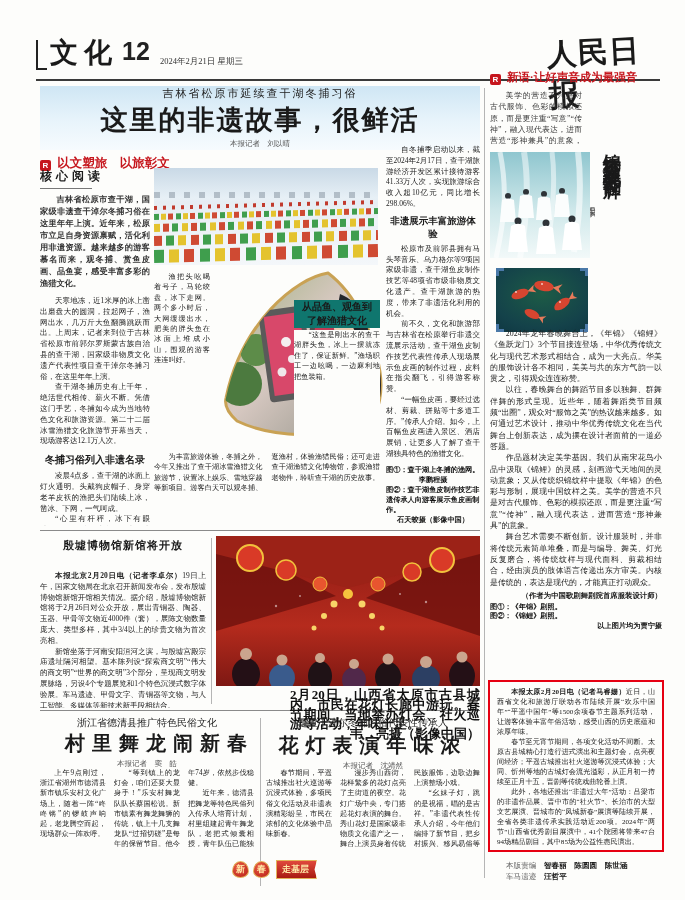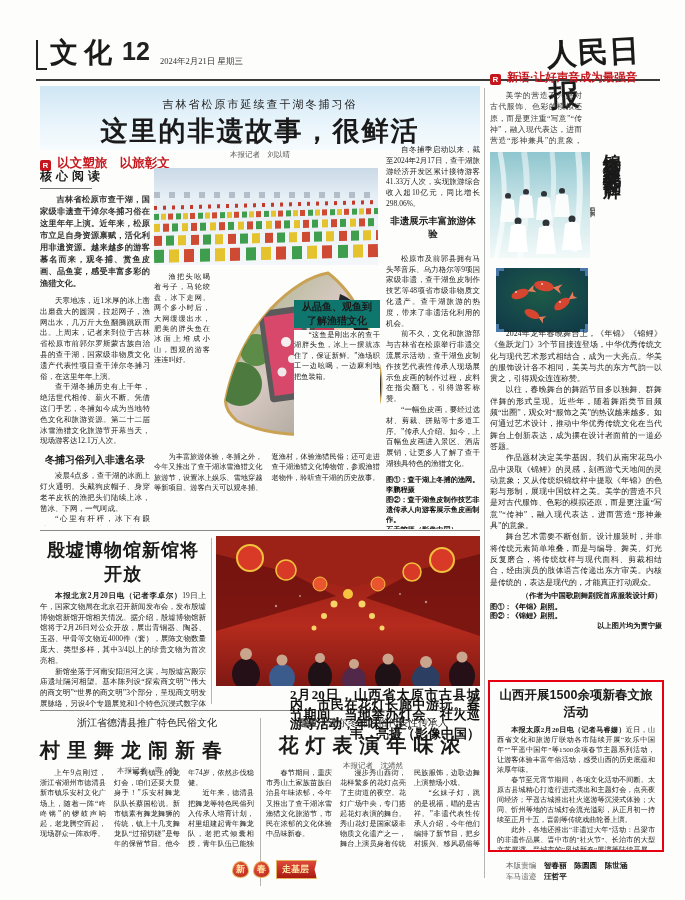--- a/index.html
+++ b/index.html
@@ -15,21 +15,21 @@
   .rule{background:#8a8a8a;}
   .vrule{background:#b5b5b5;}
   .red{color:#c6161d;}
   .mark{display:inline-block;width:11px;height:11px;background:#c6161d;color:#fff;
         font:bold 8px/11px "Liberation Sans",sans-serif;text-align:center;border-radius:2px;
         vertical-align:-1px;margin-right:3px;}
   .vtext{writing-mode:vertical-rl;}
   .clip{overflow:hidden;}
   .subhead{font-family:"Liberation Sans",sans-serif;font-weight:bold;text-align:center;text-indent:0;}
   .byline{color:#555;text-align:center;text-indent:0;}
-  .crefR{display:block;text-align:left;text-indent:0;}
+  .crefR{display:block;text-align:center;text-indent:0;}
   
   .row{position:absolute;left:0;right:0;transform:rotate(-1.5deg);}
   
   .bcirc{display:inline-block;width:15px;height:15px;border-radius:50% 50% 50% 50%/60% 60% 40% 40%;
          background:radial-gradient(circle at 35% 30%,#e85a42,#b81f17);color:#ffe9a8;
          font:bold 9px/15px "Liberation Sans",sans-serif;text-align:center;border:1px solid #e3b25a;}
   .bribbon{display:inline-block;background:linear-gradient(#e0483c,#a81b12);color:#ffe9a8;
          font:bold 9px/15px "Liberation Sans",sans-serif;padding:1px 7px 1px 5px;margin-left:2px;
          clip-path:polygon(0 0,100% 0,94% 50%,100% 100%,0 100%);border:1px solid #e3b25a;}
 </style>
@@ -39,21 +39,21 @@
 <div id="page">
 
   <div class="abs" style="left:36px;top:40px;width:9px;height:28px;border-left:2px solid #222;border-bottom:2px solid #222;"></div>
   <div class="abs" style="left:50px;top:34px;font-size:28px;font-weight:bold;letter-spacing:6px;">文化</div>
   <div class="abs sans" style="left:122px;top:37px;font-size:25px;font-weight:bold;color:#222;">12</div>
   <div class="abs" style="left:160px;top:56px;font-size:8.5px;color:#333;">2024年2月21日 星期三</div>
   <div class="abs" style="left:548px;top:32px;width:112px;font-size:30px;font-weight:bold;transform:rotate(-3deg);letter-spacing:1px;">人民日报</div>
   <div class="abs" style="left:36px;top:79px;width:624px;height:2px;background:#3a3a3a;"></div>
 
   <div class="abs" style="left:40px;top:86px;width:440px;height:64px;background:linear-gradient(180deg,#cfe6f4 0%,#e8f4fb 55%,#f6fbfe 100%);">
-    <div style="text-align:center;padding-top:11px;font-size:11px;letter-spacing:2px;color:#222;">吉林省松原市延续查干湖冬捕习俗</div>
+    <div style="text-align:center;padding-top:0;font-size:11px;letter-spacing:2px;color:#222;">吉林省松原市延续查干湖冬捕习俗</div>
     <div class="sans" style="text-align:center;font-size:27px;font-weight:bold;letter-spacing:2px;margin-top:1px;">这里的非遗故事，很鲜活</div>
     <div style="text-align:center;font-size:7.5px;color:#555;margin-top:1px;">本报记者　刘以晴</div>
   </div>
   <div class="abs" style="left:40px;top:155px;font-size:12.5px;font-weight:bold;">
     <span class="mark">R</span>
     <span class="red sans">以文塑旅　以旅彰文</span>
   </div>
 
   <div class="abs clip" style="left:40px;top:168px;width:110px;height:358px;">
     <div style="font-size:12px;font-weight:bold;letter-spacing:4px;">核心阅读</div>
@@ -118,40 +118,40 @@
   <div class="abs clip just" style="left:294px;top:330px;width:86px;height:112px;font-size:7.2px;line-height:10.4px;background:#fdfdfb;">
     <p>“这鱼是刚出水的查干湖胖头鱼，冰上一摆就冻住了，保证新鲜。”渔场职工一边吆喝，一边麻利地把鱼装箱。</p>
   </div>
 
   <div class="abs clip just" style="left:154px;top:452px;width:226px;height:74px;font-size:7.2px;line-height:10.4px;column-count:2;column-gap:9px;">
     <p>为丰富旅游体验，冬捕之外，今年又推出了查干湖冰雪渔猎文化旅游节，设置冰上娱乐、雪地穿越等新项目。游客白天可以观冬捕、逛渔村，体验渔猎民俗；还可走进查干湖渔猎文化博物馆，参观渔猎老物件，聆听查干湖的历史故事。</p>
   </div>
 
   <div class="abs clip" style="left:386px;top:145px;width:94px;height:384px;">
     <p class="just t7">自冬捕季启动以来，截至2024年2月17日，查干湖旅游经济开发区累计接待游客41.33万人次，实现旅游综合收入超10亿元，同比增长298.06%。</p>
-    <div class="subhead" style="font-size:9.5px;margin:5px 0 13px;">非遗展示丰富旅游体验</div>
+    <div class="subhead" style="font-size:9.5px;margin:5px 0 3px;">非遗展示丰富旅游体验</div>
     <p class="just t7">松原市及前郭县拥有马头琴音乐、乌力格尔等9项国家级非遗，查干湖鱼皮制作技艺等48项省市级非物质文化遗产。查干湖旅游的热度，带来了非遗活化利用的机会。</p>
     <p class="just t7">前不久，文化和旅游部与吉林省在松原举行非遗交流展示活动，查干湖鱼皮制作技艺代表性传承人现场展示鱼皮画的制作过程，皮料在指尖翻飞，引得游客称赞。</p>
     <p class="just t7">“一幅鱼皮画，要经过选材、剪裁、拼贴等十多道工序。”传承人介绍。如今，上百幅鱼皮画进入景区、酒店展销，让更多人了解了查干湖独具特色的渔猎文化。</p>
     <div class="cap" style="font-size:7.2px;line-height:10px;margin-top:5px;">
       <span>图①：查干湖上冬捕的渔网。</span>
       <span class="crefR">李鹏程摄</span>
       <span>图②：查干湖鱼皮制作技艺非遗传承人向游客展示鱼皮画制作。</span>
       <span class="crefR">石天蛟摄（影像中国）</span>
     </div>
   </div>
 
   <div class="abs rule" style="left:40px;top:530px;width:440px;height:1px;"></div>
   <div class="abs vrule" style="left:484px;top:88px;width:1px;height:790px;"></div>
   <div class="abs vrule" style="left:211px;top:538px;width:1px;height:166px;"></div>
   <div class="abs rule" style="left:40px;top:710px;width:440px;height:1px;"></div>
   <div class="abs vrule" style="left:260px;top:718px;width:1px;height:168px;"></div>
 
   <div class="abs clip" style="left:40px;top:538px;width:166px;height:170px;">
-    <div class="subhead" style="font-size:18px;letter-spacing:1px;margin-bottom:5px;">殷墟博物馆新馆将开放</div>
+    <div class="subhead" style="font-size:11px;letter-spacing:1px;margin-bottom:18px;">殷墟博物馆新馆将开放</div>
     <p class="just t7"><b>本报北京2月20日电</b><b>（记者李卓尔）</b><span>19日上午，国家文物局在北京召开新闻发布会，发布殷墟博物馆新馆开馆相关情况。据介绍，殷墟博物馆新馆将于2月26日对公众开放，展出青铜器、陶器、玉器、甲骨等文物近4000件（套），展陈文物数量庞大、类型多样，其中3/4以上的珍贵文物为首次亮相。</span></p>
     <p class="just t7">新馆坐落于河南安阳洹河之滨，与殷墟宫殿宗庙遗址隔河相望。基本陈列设“探索商文明”“伟大的商文明”“世界的商文明”3个部分，呈现商文明发展脉络，另设4个专题展览和1个特色沉浸式数字体验展。车马遗迹、甲骨文字、青铜器等文物，与人工智能、多媒体等新技术新手段相结合。</p>
     <p class="just t7">近年来，围绕文物保护利用和文化遗产保护传承，殷墟考古研究不断取得突破，多学科合作深化了对商代社会的认知。相关机构的专家学者通过系统整理、专家论证等，为新馆布展提供了坚实学术支撑。</p>
   </div>
 
   <svg class="abs" style="left:216px;top:536px;" width="264" height="150" viewBox="0 0 264 150">
     <defs>
       <linearGradient id="redbg" x1="0" y1="0" x2="0" y2="1">
         <stop offset="0" stop-color="#8c1a14"></stop>
           <stop offset="0.6" stop-color="#b52b1d"></stop>
@@ -198,37 +198,37 @@
         <circle cx="246" cy="121" r="5.5" fill="#caa58e"></circle>
     </g>
   </svg>
   <div class="abs cap just" style="left:290px;top:690px;width:190px;font-size:13px;line-height:9.8px;">
     <span>2月20日，山西省太原市古县城内，市民在花灯长廊中游玩。春节期间，当地举办灯会、社火巡游等活动，年味十足。</span>
     <span style="float:right;">韦　亮摄（影像中国）</span>
   </div>
 
   <div class="abs" style="left:40px;top:716px;width:214px;">
     <div style="text-align:center;font-size:10px;color:#222;">浙江省德清县推广特色民俗文化</div>
-    <div style="text-align:left;font-size:20px;font-weight:bold;letter-spacing:7px;margin-top:7px;">村里舞龙闹新春</div>
+    <div style="text-align:right;font-size:20px;font-weight:bold;letter-spacing:7px;margin-top:0;">村里舞龙闹新春</div>
     <div class="byline" style="font-size:7.5px;margin-top:2px;">本报记者　窦　皓</div>
   </div>
   <div class="abs clip just" style="left:40px;top:768px;width:214px;height:82px;font-size:7.2px;line-height:10.2px;column-count:3;column-gap:8px;">
     <p>上午9点刚过，浙江省湖州市德清县新市镇乐安村文化广场上，随着一阵“咚咚锵”的锣鼓声响起，老龙腾空而起，现场群众一阵欢呼。</p>
     <p>“等到镇上的龙灯会，咱们还要大显身手！”乐安村舞龙队队长蔡国松说。新市镇素有舞龙舞狮的传统，镇上十几支舞龙队“过招切磋”是每年的保留节目。他今年74岁，依然步伐稳健。</p>
     <p>近年来，德清县把舞龙等特色民俗列入传承人培育计划，村里组建起青年舞龙队，老把式倾囊相授，青年队伍已能独立完成盘、腾、穿、缠等高难度技术动作。</p>
 
   </div>
 
   <div class="abs" style="left:266px;top:716px;width:214px;">
     <div style="text-align:center;font-size:10px;color:#222;">是查干淖尔冬捕习俗代表性传承人</div>
     <div style="text-align:center;font-size:20px;font-weight:bold;letter-spacing:7px;margin-top:2px;">花灯表演年味浓</div>
     <div class="byline" style="font-size:7.5px;margin-top:2px;">本报记者　沈靖然</div>
   </div>
   <div class="abs clip just" style="left:266px;top:768px;width:214px;height:82px;font-size:7.2px;line-height:10.2px;column-count:3;column-gap:8px;">
-    <p>春节期间，重庆市秀山土家族苗族自治县年味浓郁，今年又推出了查干湖冰雪渔猎文化旅游节，市民在浓郁的文化体验中品味新春。</p>
+    <p>春节期间，平遥古城推出社火巡游等沉浸式体验，多项民俗文化活动及非遗表演精彩纷呈，市民在浓郁的文化体验中品味新春。</p>
     <p>漫步秀山西街，花样繁多的花灯点亮了主街道的夜空。花灯广场中央，专门搭起花灯表演的舞台。秀山花灯是国家级非物质文化遗产之一，舞台上演员身着传统民族服饰，边歌边舞上演整场小戏。</p>
     <p>“幺妹子灯，跳的是祝福，唱的是吉祥。”非遗代表性传承人介绍，今年他们编排了新节目，把乡村振兴、移风易俗等内容融入花灯戏唱词，演出场场爆满。</p>
 
   </div>
 
   <div class="abs" style="left:232px;top:858px;">
     <span class="bcirc">新</span>
     <span class="bcirc">春</span>
     <span class="bribbon">走基层</span>
   </div>
@@ -339,21 +339,20 @@
     <p class="t8">舞台艺术需要不断创新。设计服装时，并非将传统元素简单堆叠，而是与编导、舞美、灯光反复磨合，将传统纹样与现代面料、剪裁相结合，经由演员的肢体语言传递出东方审美。内核是传统的，表达是现代的，才能真正打动观众。</p>
     <div style="text-align:right;font-size:7.4px;font-weight:bold;margin-top:3px;">（作者为中国歌剧舞剧院首席服装设计师）</div>
     <div class="cap" style="font-size:7.2px;line-height:9.6px;margin-top:2px;">
       <div>图①：《年锦》剧照。</div>
       <div>图②：《锦鲤》剧照。</div>
       <div style="text-align:right;">以上图片均为贾宁摄</div>
     </div>
   </div>
 
   <div class="abs clip" style="left:488px;top:680px;width:176px;height:172px;border:2.5px solid #e60012;padding:5px 7px;box-sizing:border-box;">
-    <div class="subhead" style="font-size:12.5px;margin-bottom:4px;">山西开展1500余项新春文旅活动</div>
     <p class="just" style="font-size:7.1px;line-height:10px;"><b>本报太原2月20日电</b><b>（记者马睿姗）</b><span>近日，山西省文化和旅游厅联动各市陆续开展“欢乐中国年”“平遥中国年”等1500余项春节主题系列活动，让游客体验丰富年俗活动，感受山西的历史底蕴和浓厚年味。</span></p>
     <p class="just" style="font-size:7.1px;line-height:10px;">春节至元宵节期间，各项文化活动不间断。太原古县城精心打造行进式演出和主题灯会，点亮夜间经济；平遥古城推出社火巡游等沉浸式体验；大同、忻州等地的古城灯会流光溢彩，从正月初一持续至正月十五，晋剧等传统戏曲轮番上演。</p>
     <p class="just" style="font-size:7.1px;line-height:10px;">此外，各地还推出“非遗过大年”活动：吕梁市的非遗作品展、晋中市的“社火节”、长治市的大型文艺展演、晋城市的“凤城新春”展演等陆续开展，全省各类非遗传承实践活动近200项。2024年“两节”山西省优秀剧目展演中，41个院团将带来47台94场精品剧目，其中85场为公益性惠民演出。</p>
   </div>
 
   <div class="abs" style="left:506px;top:860px;font-size:7.6px;line-height:11px;">
     <div><span style="color:#666;">本版责编</span>　<b>智春丽　陈圆圆　陈世涵</b></div>
     <div><span style="color:#666;">车马遗迹</span>　<b>汪哲平</b></div>
   </div>
 

